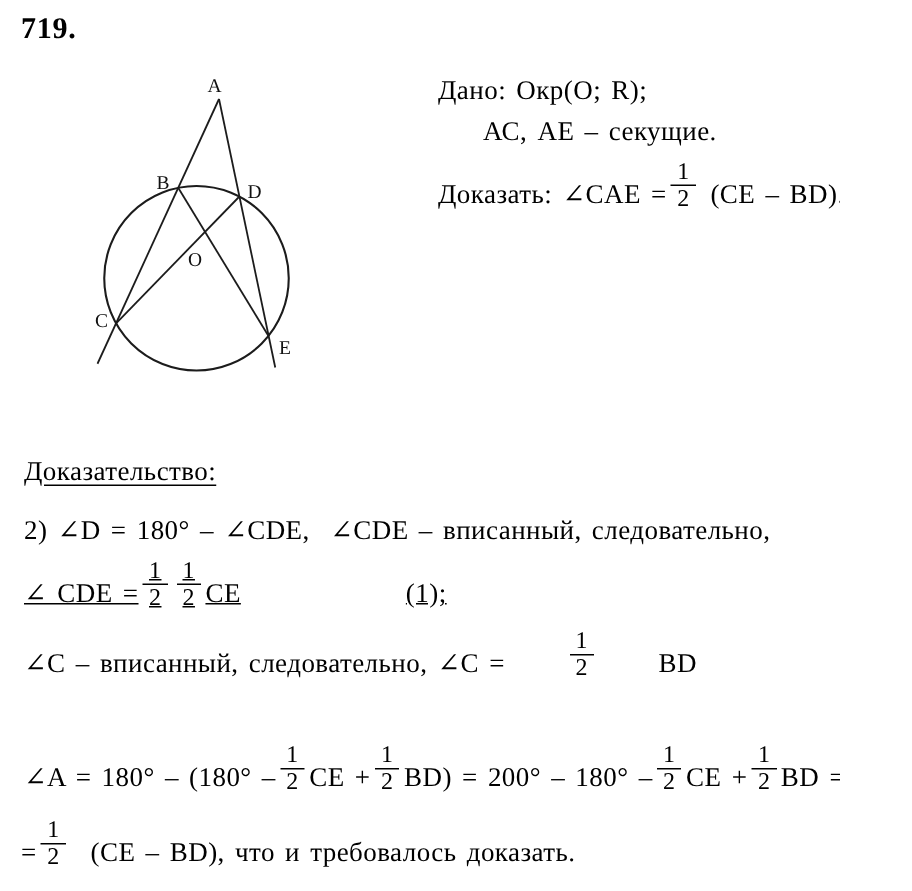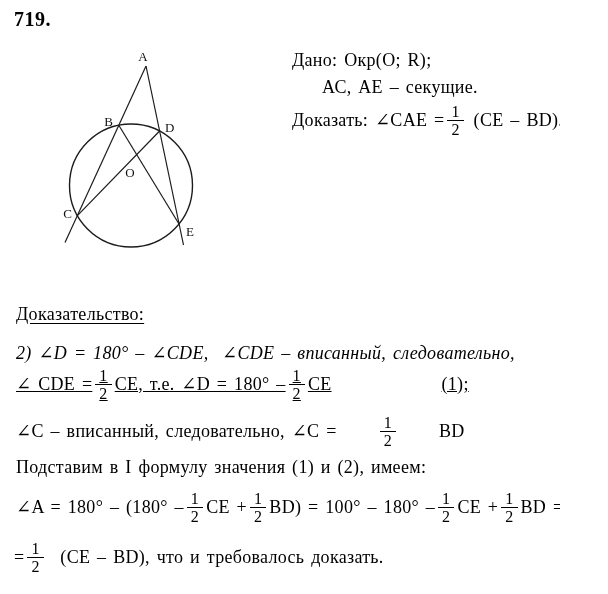--- a/index.html
+++ b/index.html
@@ -4,21 +4,21 @@
 <style>
   html,body { margin:0; padding:0; background:#ffffff; }
   body {
     width:608px; height:594px;
     font-family:"Liberation Serif","DejaVu Serif",serif;
     color:#000;
   }
   .page { position:relative; width:560px; height:594px; overflow:hidden; background:#fff; }
   .abs { position:absolute; white-space:nowrap; }
   .t { font-size:18px; letter-spacing:0.3px; word-spacing:2px; line-height:1.15; }
-  .fline { display:flex; align-items:center; }
+  .fline { display:flex; align-items:flex-end; }
   .frac { display:inline-flex; flex-direction:column; align-items:center; margin:0 3px; transform:translateY(0px); }
   .frac .num { font-size:16px; line-height:15px; padding:0 4px 1px; border-bottom:1.2px solid #000; }
   .frac .den { font-size:16px; line-height:15px; padding-top:1px; }
   #problem-number { font-weight:bold; font-size:20px; letter-spacing:0.5px; }
   #proof-heading { text-decoration:underline; text-underline-offset:3px; }
   .gap { display:inline-block; height:1px; }
   svg text { font-family:"Liberation Serif","DejaVu Serif",serif; font-size:13px; fill:#111; }
 </style>
 </head>
 <body>
@@ -47,59 +47,57 @@
       <span>Доказать: ∠CAE = </span>
       <span class="frac">
         <span class="num">1</span>
         <span class="den">2</span>
       </span>
       <span>&nbsp;(CE – BD).</span>
     </div>
 
   <div id="proof-heading" class="abs t" style="left:16px; top:304px;">Доказательство:</div>
 
-  <div class="abs t" style="left:16px; top:343px;font-style:italic;"><span>2) ∠D = 180° – ∠CDE,&nbsp; ∠CDE – вписанный, следовательно,</span></div>
+  <div class="abs t" style="left:16px; top:343px;"><span>2) ∠D = 180° – ∠CDE,&nbsp; ∠CDE – вписанный, следовательно,</span></div>
   <div class="abs t fline" style="left:16px; top:362px; height:44px;text-decoration:underline;">
       <span>∠ CDE = </span>
       <span class="frac">
         <span class="num">1</span>
         <span class="den">2</span>
       </span>
-      <span> CE, т.е. ∠D = 180° – </span>
       <span class="frac">
         <span class="num">1</span>
         <span class="den">2</span>
       </span>
       <span> CE</span>
       <span class="gap" style="width: 110px;"></span>
       <span>(1);</span>
     </div>
   <div class="abs t fline" style="left:16px; top:409px; height:44px;gap:40px;">
       <span>∠C – вписанный, следовательно, ∠C = </span>
       <span class="frac">
         <span class="num">1</span>
         <span class="den">2</span>
       </span>
       <span> BD</span>
       <span class="gap" style="width: 40px;"></span>
       <span>(2).</span>
     </div>
-  <div class="abs t" style="left:16px; top:457px;"><span>Подставим в I формулу значения (1) и (2), имеем:</span></div>
   <div class="abs t fline" style="left:16px; top:485px; height:44px;">
       <span>∠A = 180° – (180° – </span>
       <span class="frac">
         <span class="num">1</span>
         <span class="den">2</span>
       </span>
       <span> CE + </span>
       <span class="frac">
         <span class="num">1</span>
         <span class="den">2</span>
       </span>
-      <span> BD) = 100° – 180° – </span>
+      <span> BD) = 200° – 180° – </span>
       <span class="frac">
         <span class="num">1</span>
         <span class="den">2</span>
       </span>
       <span> CE + </span>
       <span class="frac">
         <span class="num">1</span>
         <span class="den">2</span>
       </span>
       <span> BD =</span>

